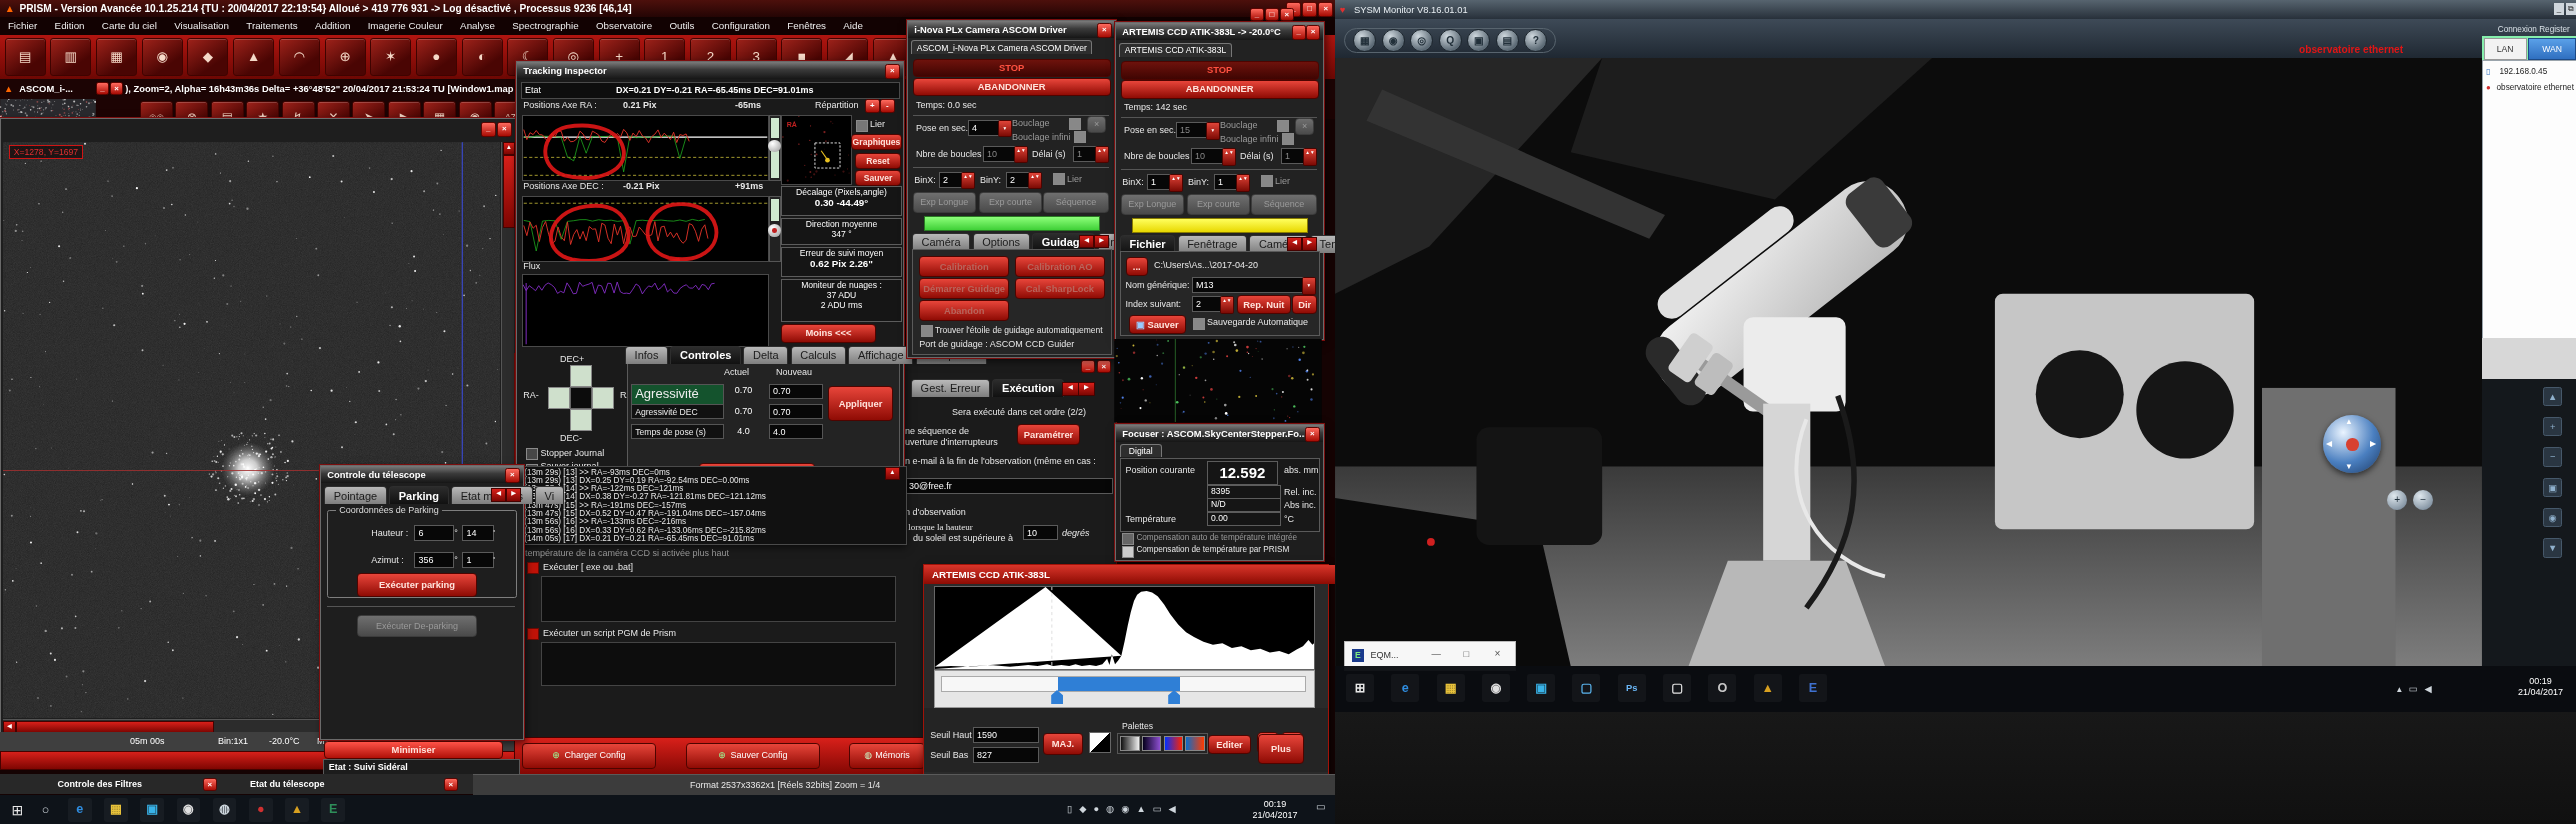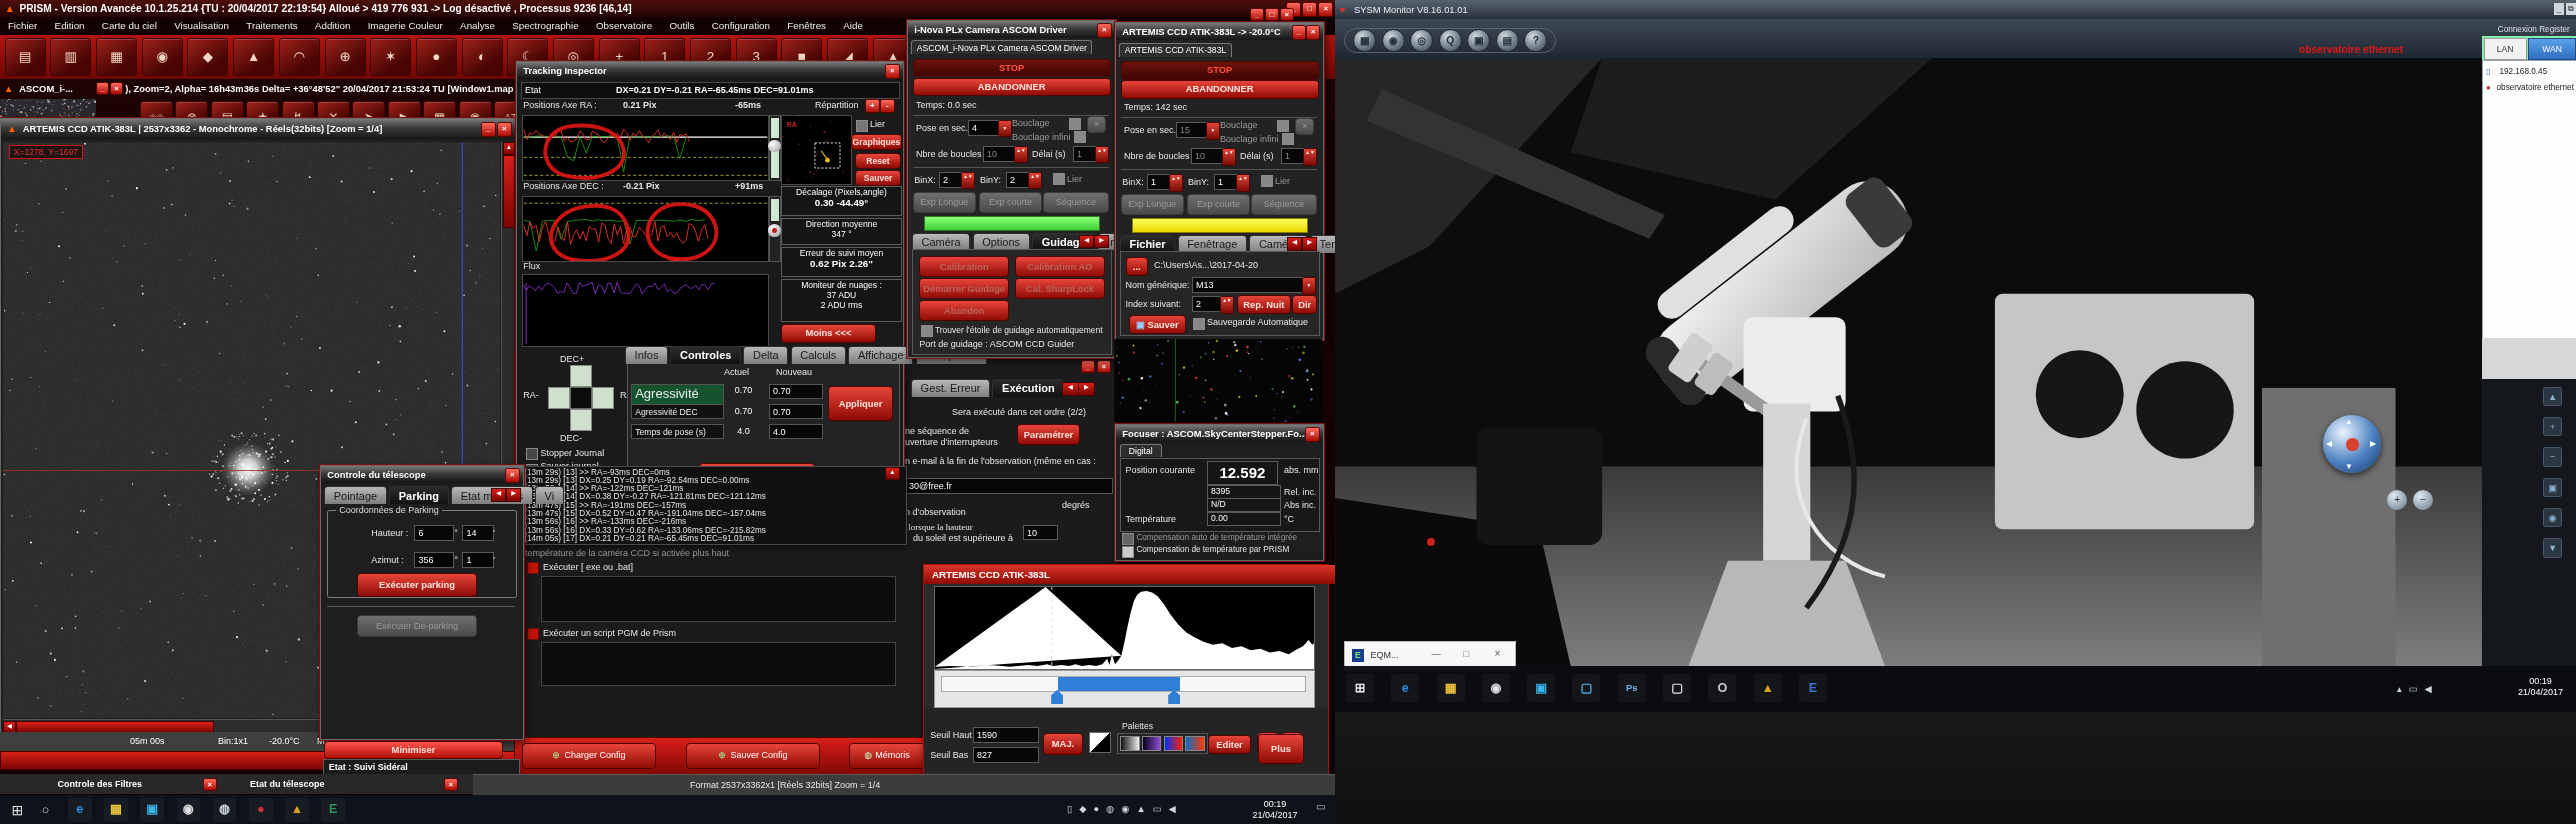--- a/index.html
+++ b/index.html
@@ -271,24 +271,20 @@
         <div class="tile tile2">↯</div>
         <div class="tile tile2">✕</div>
         <div class="tile tile2">➤</div>
         <div class="tile tile2">▶</div>
         <div class="tile tile2">▦</div>
         <div class="tile tile2">◉</div>
         <div class="tile tile2" style="font-size: 8.6px;">AZ</div>
       </div>
 
     <div class="win" style="left:0;top:118px;width:514px;height:614px;">
-      <div class="tb" style="height:20.4px;line-height:20.4px;">
-        <span style="color:#f60;padding-right:3.9px;">▲</span>
-        <span>ARTEMIS CCD ATIK-383L | 2537x3362 - Monochrome - Réels(32bits)   [Zoom = 1/4]</span>
-      </div>
       <div class="cx" style="right:19px;top:3.1px;left:auto;">_</div>
       <div class="cx" style="right:3.1px;top:3.1px;left:auto;">×</div>
       <svg class="abs" style="left:2.4px;top:23px;" width="497" height="576" viewBox="0 0 633 733">
         <defs>
           <radialGradient id="clus" cx="50%" cy="50%" r="50%">
             <stop offset="0%" stop-color="#fff" stop-opacity="1"></stop>
             <stop offset="35%" stop-color="#e8e8e8" stop-opacity=".85"></stop>
             <stop offset="100%" stop-color="#888" stop-opacity="0"></stop>
           </radialGradient>
           <filter id="noise">
@@ -800,21 +796,21 @@
     <div class="lbl" style="left:952px;top:407px;">Sera exécuté dans cet ordre (2/2)</div>
     <div class="lbl" style="left:905px;top:426px;">ne séquence de</div>
     <div class="lbl" style="left:905px;top:437px;">uverture d'interrupteurs</div>
     <div class="btnr" style="left:1017px;top:424px;width:61px;height:19px;line-height:19px;">Paramétrer</div>
     <div class="lbl" style="left:905px;top:456px;">n e-mail à la fin de l'observation (même en cas :</div>
     <div class="inp" style="left:905px;top:478px;width:203px;height:14px;">30@free.fr</div>
     <div class="lbl" style="left:905px;top:507px;">n d'observation</div>
     <div class="lbl" style="left:871px;top:522px;font-family:Liberation Serif, serif;">quisitions lorsque la hauteur</div>
     <div class="lbl" style="left:913px;top:533px;">du soleil est supérieure à</div>
     <div class="inp" style="left:1023px;top:525px;width:30px;height:12.6px;">10</div>
-    <div class="lbl" style="left:1062px;top:500px;">degrés</div>
+    <div class="lbl" style="left:1062px;top:528px;font-style:italic;">degrés</div>
 
     <div class="lbl lbldim" style="left:525px;top:548px;">température de la caméra CCD si activée plus haut</div>
     <div class="chk chkred" style="left:527px;top:562px;"></div>
     <div class="lbl" style="left:543px;top:562px;">Exécuter [ exe ou .bat]</div>
     <div class="abs" style="left:541px;top:576px;width:353px;height:44px;background:#0d0d0d;border:0.8px solid #444;"></div>
     <div class="chk chkred" style="left:527px;top:628px;"></div>
     <div class="lbl" style="left:543px;top:628px;">Exécuter un script PGM de Prism</div>
     <div class="abs" style="left:541px;top:642px;width:353px;height:42px;background:#0d0d0d;border:0.8px solid #444;"></div>
     <div class="redscroll" style="left:514px;top:737px;width:410px;height:38px;"></div>
     <div class="btng" style="left:522px;top:743px;width:132px;height:23.6px;line-height:23.6px;background:linear-gradient(#e8453a,#8f0b04);color:#fff;border-color:#4e0400;"><span style="color:#9f9;padding-right:4.7px;">⊕</span><span>Charger Config</span></div>

